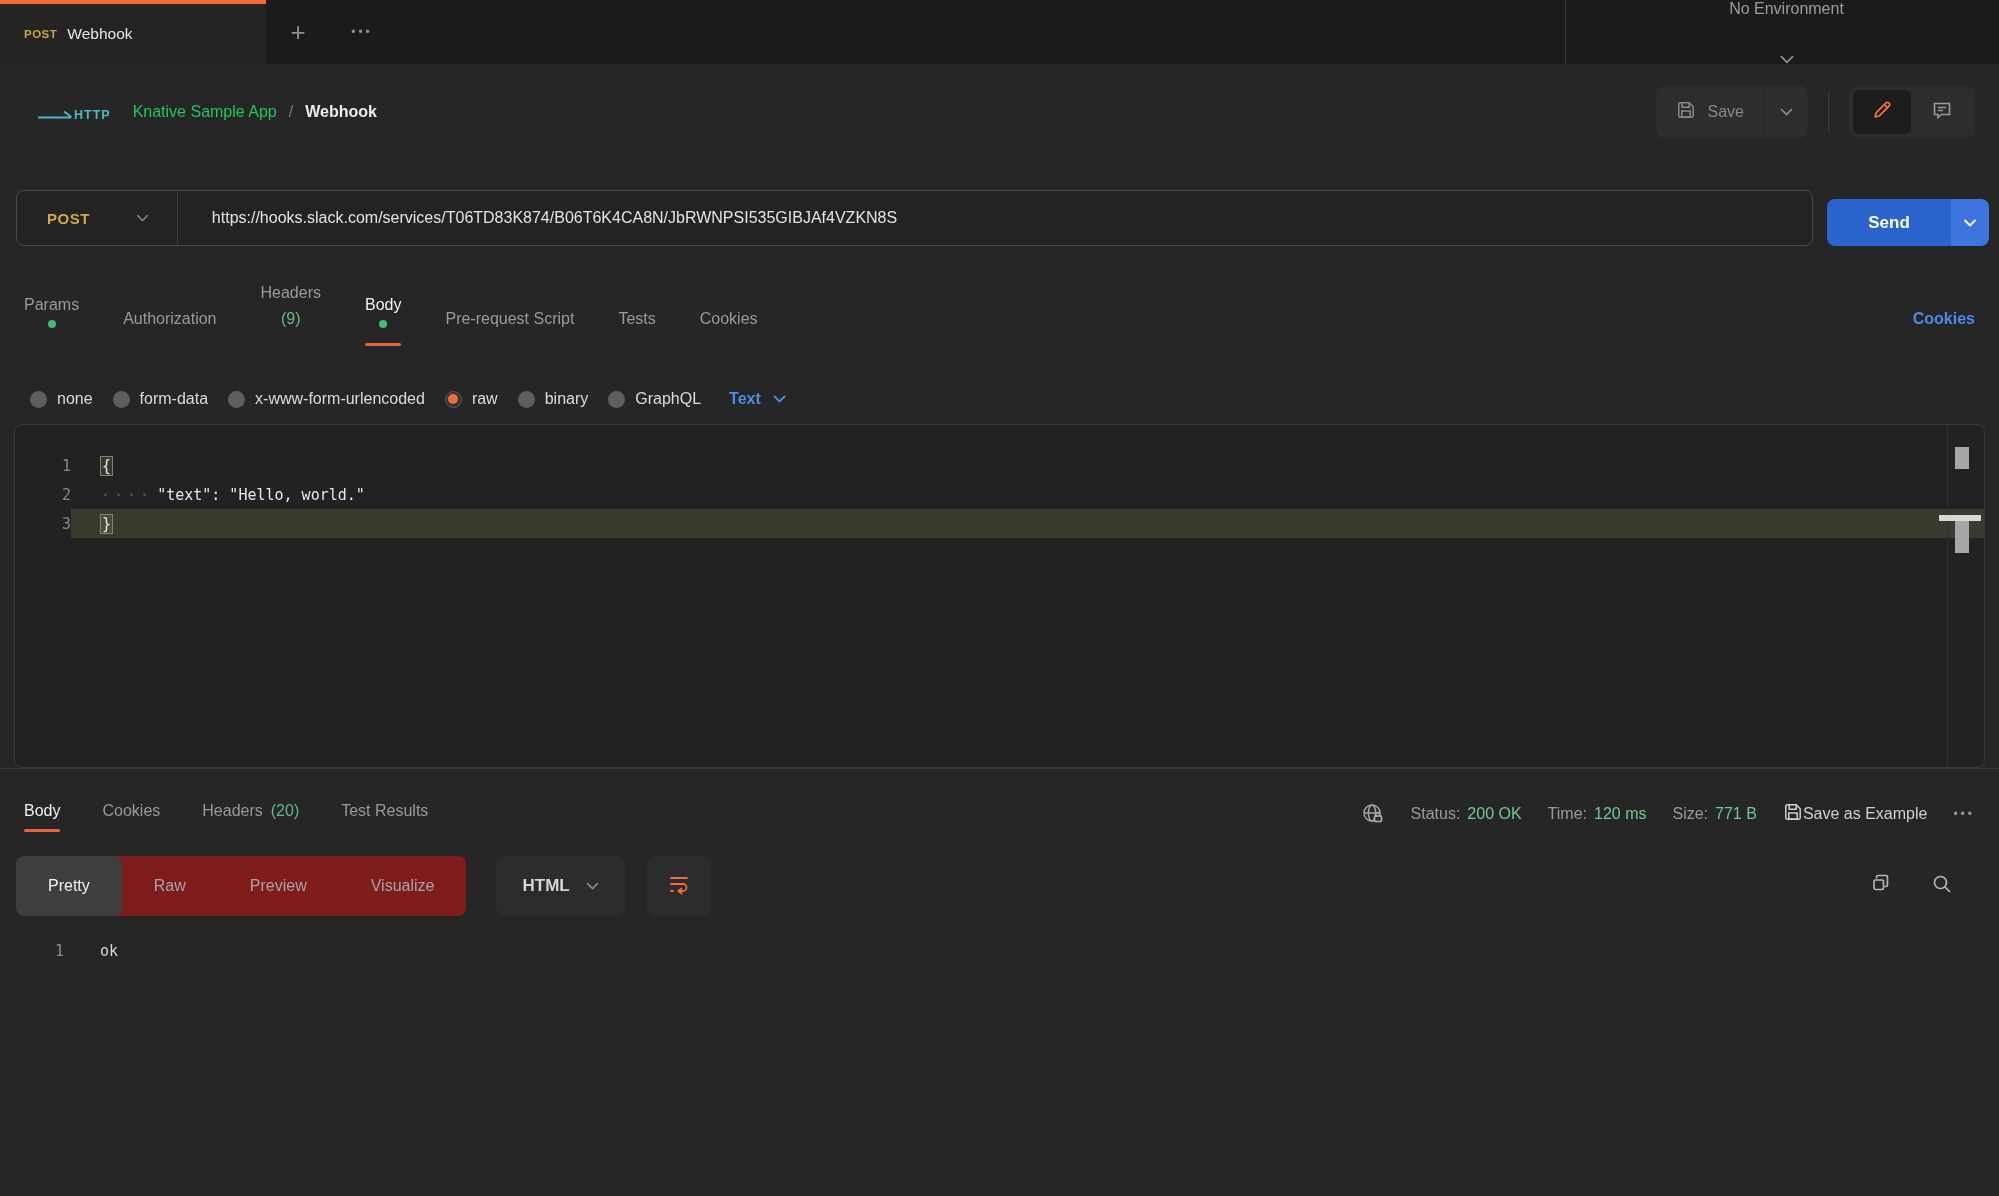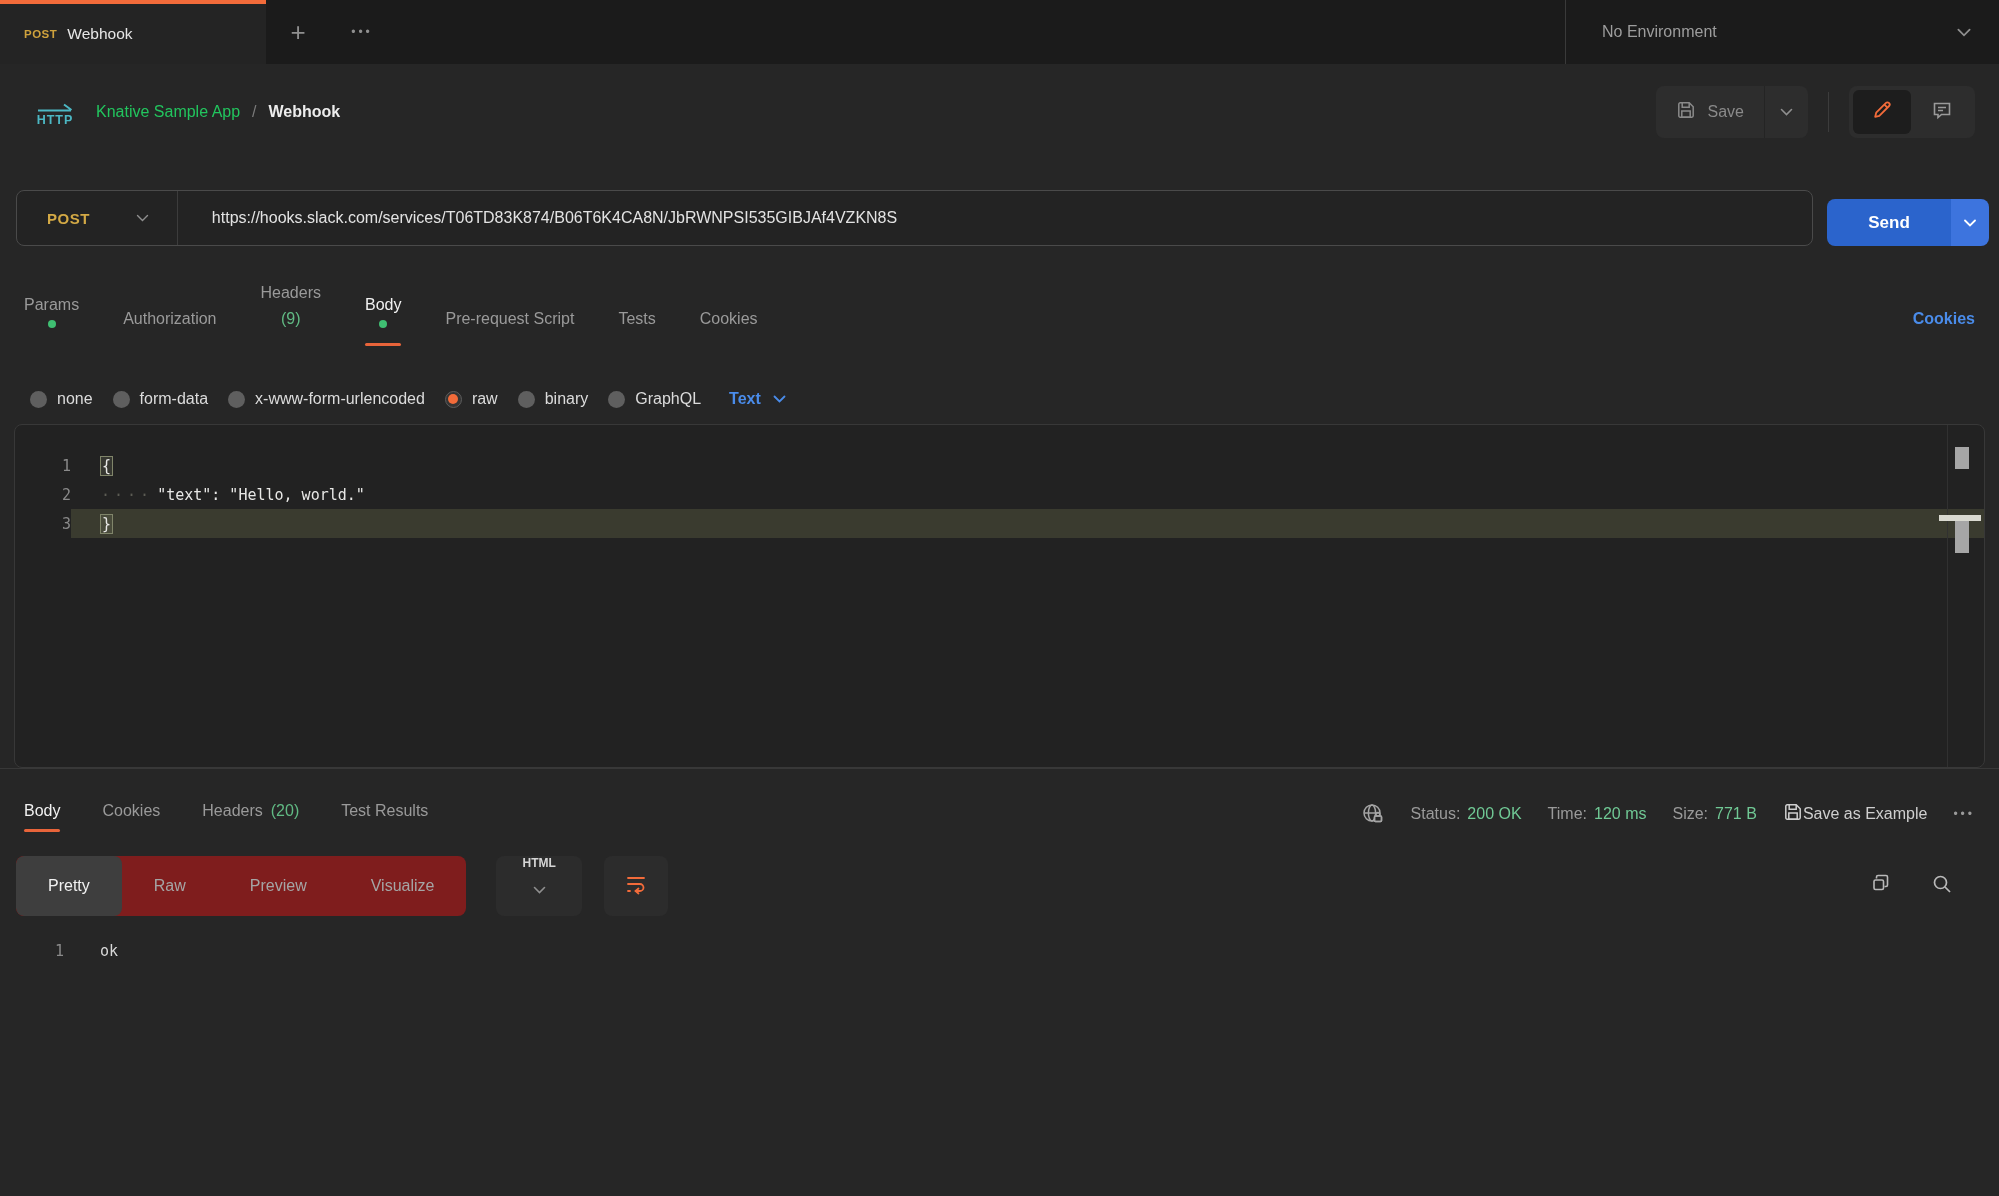--- a/index.html
+++ b/index.html
@@ -16,26 +16,26 @@
     display:flex; align-items:center; gap:10px; padding-left:24px;
   }
   .tab-method { color:#cfa23d; font-size:11.5px; font-weight:700; letter-spacing:.5px; }
   .tab-title  { color:#e6e6e6; font-size:15.5px; }
   .tabbar-btn { display:flex; align-items:center; justify-content:center; width:64px; color:#9a9a9a; }
   .plus-glyph { font-size:26px; font-weight:300; line-height:1; color:#8f8f8f; }
   .dots-glyph { font-size:12px; letter-spacing:3px; color:#8f8f8f; }
   .tabbar-spacer { flex:1; }
   .env-select {
     width:434px; border-left:1px solid #3a3a3a; display:flex; align-items:center;
-    justify-content:space-between; padding:0 28px 0 36px; color:#9d9d9d; font-size:16px;
+    justify-content:space-between; padding:0 28px 0 36px; color:#9d9d9d; font-size:16px;flex-direction:column;
   }
   .chev { display:inline-flex; color:#8f8f8f; }
   
   .header-row { height:96px; display:flex; align-items:center; padding:0 24px; }
-  .http-badge { position:relative; margin:6px 22px 0 12px; color:#4cb8c4; font-size:12.5px; font-weight:700; letter-spacing:1px; display:flex; flex-direction:column; align-items:center; }
+  .http-badge { position:relative; margin:6px 22px 0 12px; color:#4cb8c4; font-size:12.5px; font-weight:700; letter-spacing:1px; display:flex; flex-direction:row; align-items:center; }
   .http-badge svg { margin-bottom:1px; }
   .crumb-collection { color:#22c55e; font-size:16px; }
   .crumb-sep { color:#7a7a7a; font-size:16px; margin:0 12px; }
   .crumb-name { color:#ededed; font-size:16px; font-weight:600; }
   .header-spacer { flex:1; }
   .save-group { display:flex; background:#2d2d2d; border-radius:8px; height:52px; overflow:hidden; }
   .save-main { display:flex; align-items:center; gap:12px; padding:0 20px; color:#8a8a8a; font-size:16px; }
   .save-caret { width:44px; display:flex; align-items:center; justify-content:center; border-left:1px solid #242424; color:#8a8a8a; }
   .header-vdiv { width:1px; height:40px; background:#3c3c3c; margin:0 20px; }
   .edit-group { display:flex; background:#2d2d2d; border-radius:8px; height:52px; padding:4px; gap:2px; }
@@ -90,21 +90,21 @@
   .meta-label { color:#9a9a9a; }
   .meta-value { color:#70c995; }
   .save-example { display:flex; align-items:center; color:#cfcfcf; font-size:16px; }
   .resp-more { color:#9a9a9a; font-size:12px; letter-spacing:3px; }
   .globe-icon { color:#a5a5a5; display:flex; }
   
   .resp-toolbar { display:flex; align-items:center; gap:18px; padding:16px 24px 0 16px; }
   .seg-control { display:flex; background:#7f1d1d; border-radius:8px; overflow:hidden; height:60px; }
   .seg { padding:0 32px; display:flex; align-items:center; color:#a5a5a5; font-size:16px; }
   .seg.active { background:#3e3e3e; color:#f2f2f2; border-radius:8px; }
-  .fmt-box { height:60px; background:#2c2c2c; border-radius:8px; display:flex; align-items:center; gap:16px; padding:0 26px; color:#d5d5d5; font-size:12px; font-weight:600; margin-left:12px;flex-direction:column; }
+  .fmt-box { height:60px; background:#2c2c2c; border-radius:8px; display:flex; align-items:center; gap:16px; padding:0 26px; color:#d5d5d5; font-size:17px; font-weight:600; margin-left:12px; }
   .wrap-box { height:60px; width:64px; background:#2c2c2c; border-radius:8px; display:flex; align-items:center; justify-content:center; margin-left:4px; }
   .toolbar-spacer { flex:1; }
   .tool-icon { color:#b9b9b9; display:flex; margin-right:22px; }
   
   .resp-body { padding-top:26px; }
   .resp-line { display:flex; font-family:"DejaVu Sans Mono", monospace; font-size:15px; }
   .resp-num { width:64px; text-align:right; color:#8a8a8a; }
   .resp-text { padding-left:36px; color:#d9d9d9; }
 </style>
 </head>

